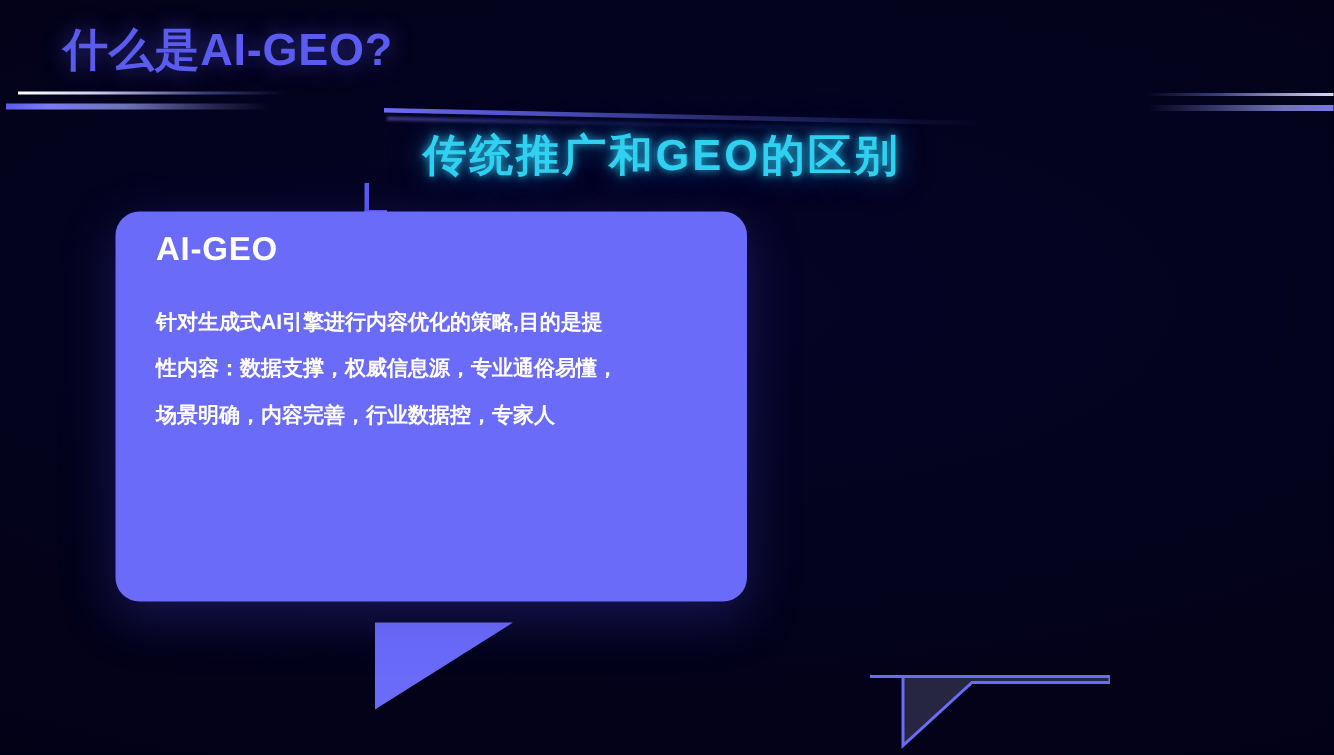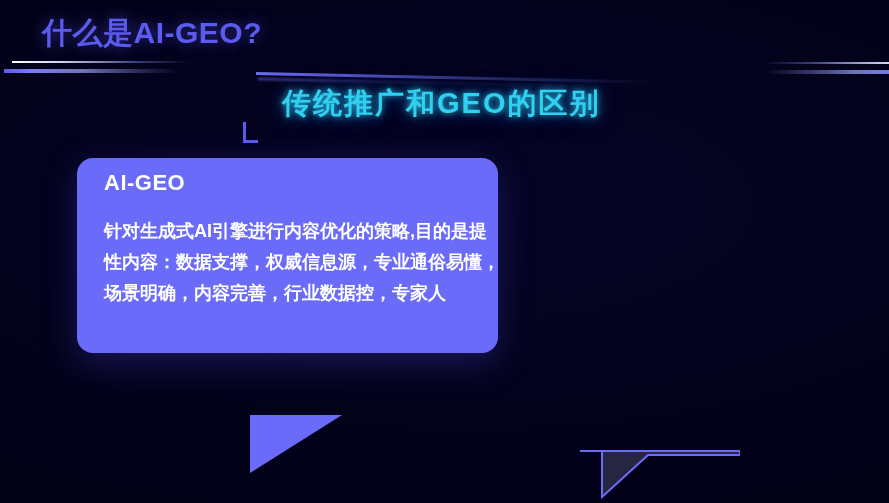--- a/index.html
+++ b/index.html
@@ -115,43 +115,43 @@
 
   
   .card {
     position: absolute;
     box-sizing: border-box;
   }
 
   
   .card-geo {
     left: 77px;
-    top: 158px;
+    top: 141px;
     width: 421px;
-    height: 195px;
+    height: 260px;
     background: #6b6bfa;
     border-radius: 16px;
     box-shadow: 0 10px 34px rgba(60,60,190,0.35);
     z-index: 3;
   }
   .card-geo .card-title {
     position: absolute;
     left: 27px;
     top: 12px;
     font-size: 22px;
     font-weight: bold;
     color: #ffffff;
     letter-spacing: 0.5px;
   }
   .card-geo .card-body {
     position: absolute;
     left: 27px;
     top: 58px;
     right: 18px;
-    font-size: 18px;
+    font-size: 14px;
     font-weight: bold;
     line-height: 31px;
     color: #ffffff;
   }
   
   .tail-geo {
     position: absolute;
     left: 250px;
     top: 415px;
     width: 0;

